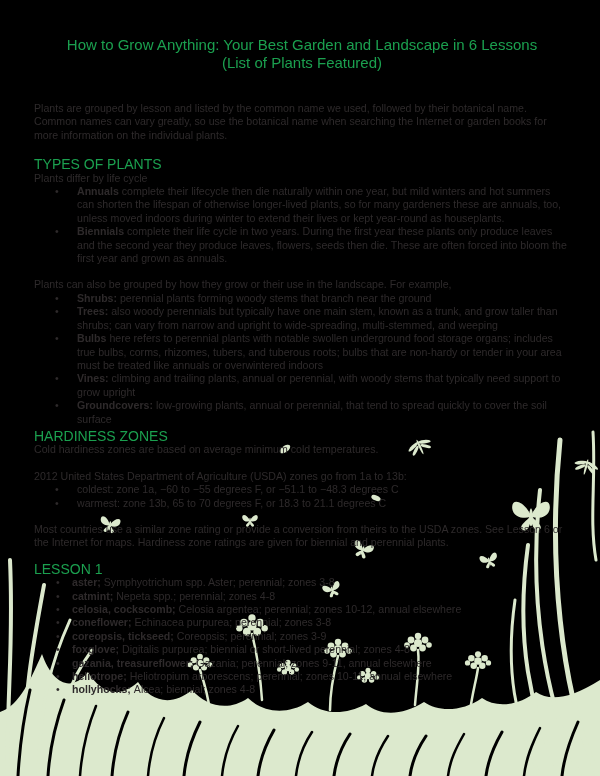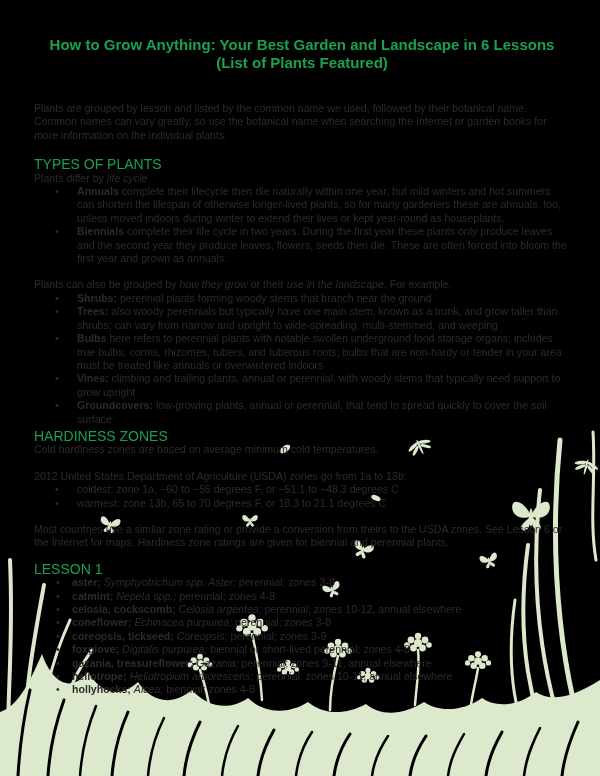--- a/index.html
+++ b/index.html
@@ -12,39 +12,39 @@
   .page{position:absolute;inset:0;width:600px;height:776px;}
   .decor{position:absolute;inset:0;z-index:1;}
   .content{
     position:relative;z-index:2;
     padding:36px 30px 0 34px;
     color:#2e2a2b;
     font-size:10.6px;line-height:13.4px;
   }
   .doc-title{
     margin:0;color:#1ba04f;text-align:center;
-    font-size:15px;line-height:18px;font-weight:bold;
+    font-size:15px;line-height:18px;font-weight:normal;
   }
   .intro{margin:30px 0 0;}
   .sec-head{
     margin:16px 0 0;color:#1ba04f;font-weight:normal;
     font-size:14px;line-height:13.4px;
   }
   .lead{margin:0;}
   .para{margin:13px 0 0;}
   ul{margin:0;padding:0 0 0 43px;list-style:none;}
   li{position:relative;}
   li::before{
     content:"\2022";position:absolute;left:-22px;top:0;
     color:#2e2a2b;
   }
   ul.plants{padding-left:38px;}
   ul.plants li::before{left:-16px;}
   .b{font-weight:bold;}
-  .i{font-style:italic;}
+  .i{}
 </style>
 </head>
 <body>
 
 <div class="page">
 
   <svg class="decor" width="600" height="776" viewBox="0 0 600 776" aria-hidden="true">
     <defs>
       <g id="bfly">
         <path d="M0,1 C-4,-8 -12,-10 -11,-3 C-10.4,1.5 -4.5,3.2 -0.6,1.8 C-3.5,4.5 -8,8 -4.5,9.5 C-1.8,10.6 -0.6,6 0,3.5 C0.6,6 1.8,10.6 4.5,9.5 C8,8 3.5,4.5 0.6,1.8 C4.5,3.2 10.4,1.5 11,-3 C12,-10 4,-8 0,1 Z"></path>

